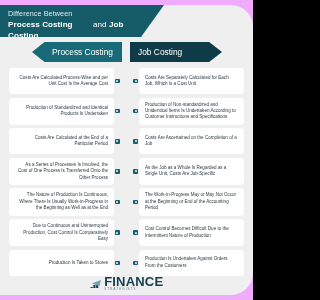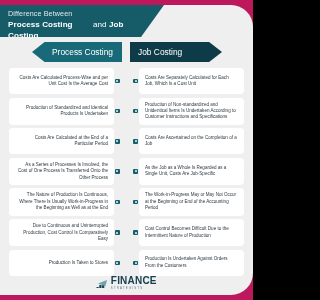--- a/index.html
+++ b/index.html
@@ -5,21 +5,21 @@
   * { box-sizing: border-box; margin: 0; padding: 0; }
   html, body {
     width: 253px; height: 300px;
     background: #000000;
     font-family: "Liberation Sans", sans-serif;
     overflow: hidden;
   }
   #page {
     position: relative;
     width: 253px; height: 300px;
-    background: #be185d;
+    background: #f0abfc;
   }
   .sheet {
     position: absolute;
     left: 0; top: 5px;
     width: 253px; height: 290px;
     background: #efeff0;
     border-top-right-radius: 22px;
     border-bottom-right-radius: 22px;
     overflow: hidden;
   }
@@ -143,21 +143,21 @@
     justify-content: center;
   }
   .logo { display: flex; align-items: center; gap: 2.5px; }
   .logo-mark {
     width: 12px; height: 11px;
     position: relative;
     overflow: hidden;
   }
   .logo-text { display: flex; flex-direction: column; line-height: 1; }
   .logo-name {
-    font-size: 10px;
+    font-size: 13px;
     font-weight: bold;
     color: #16404e;
     letter-spacing: .2px;
   }
   .logo-sub {
     font-size: 2.9px;
     color: #4f7d88;
     letter-spacing: 1.15px;
     margin-top: .8px;
   }

